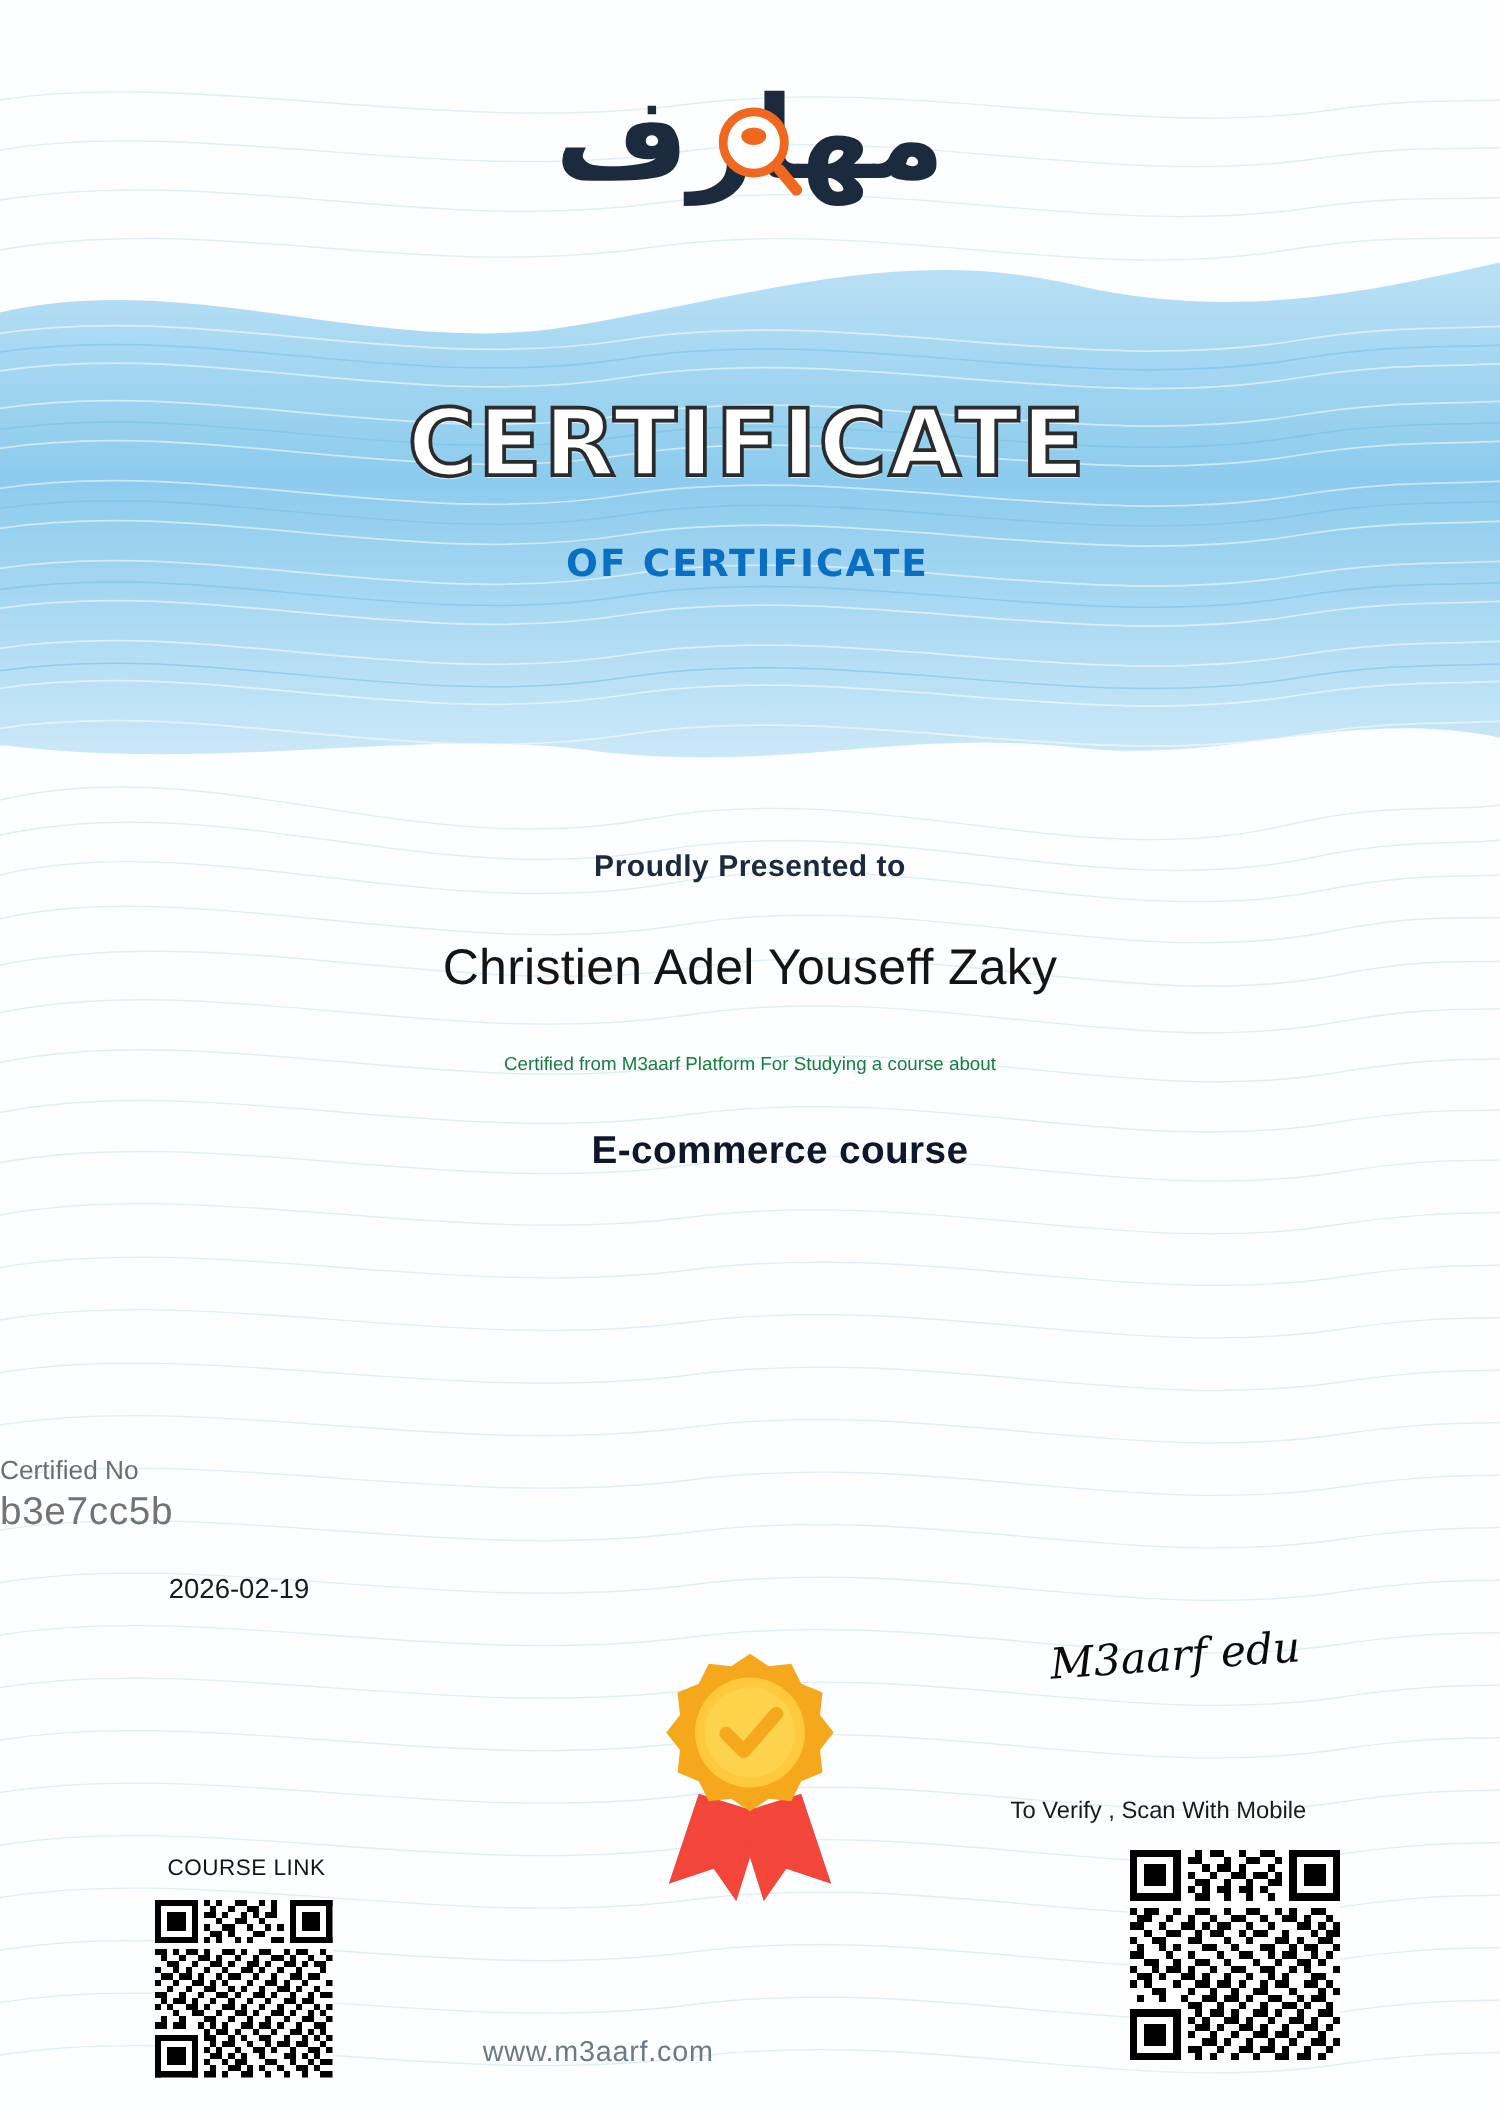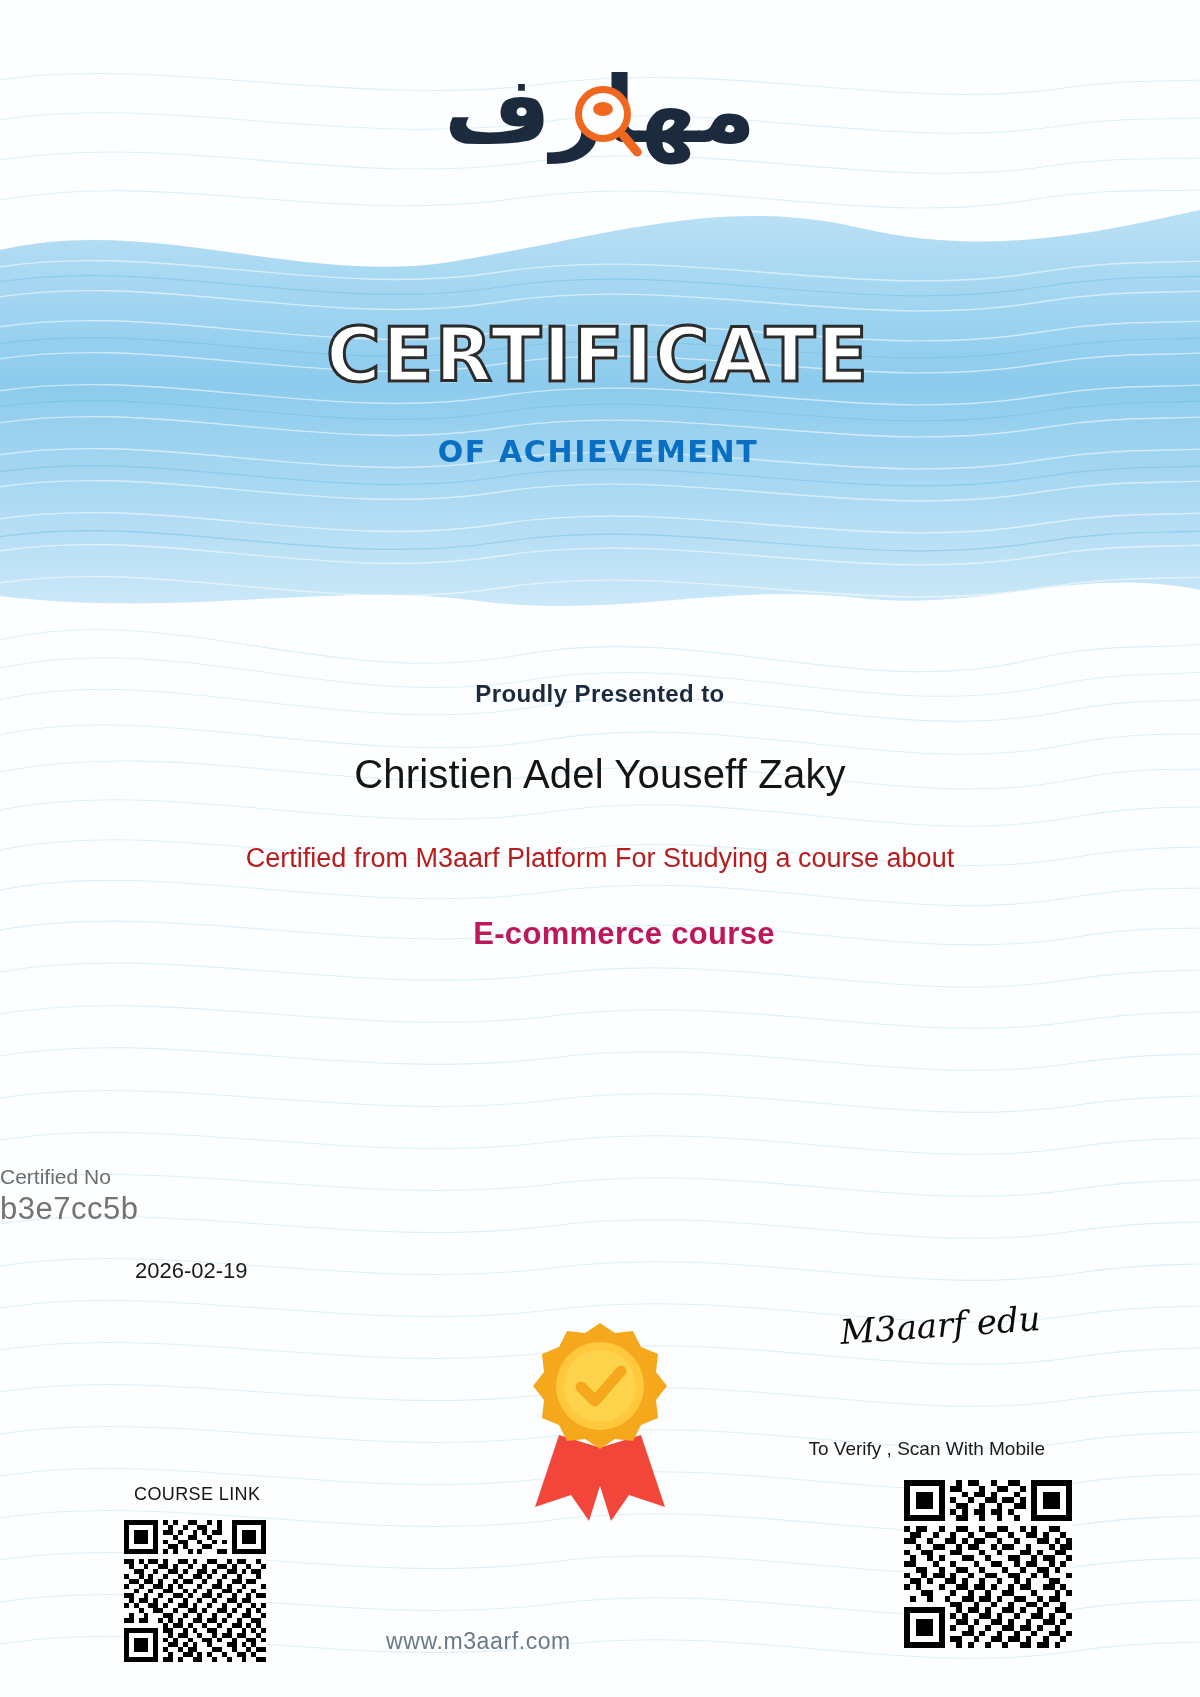--- a/index.html
+++ b/index.html
@@ -129,29 +129,29 @@
   }
   .recipient {
     margin-top: 44px;
     font-size: 40px;
     color: #141414;
     letter-spacing: 0.2px;
     font-weight: 400;
   }
   .certified-from {
     margin-top: 46px;
-    font-size: 27px;
-    color: #b91c1c;
+    font-size: 15px;
+    color: #15803d;
     font-weight: 400;
   }
   .course-name {
     margin-top: 42px;
     font-size: 31px;
     font-weight: bold;
-    color: #be185d;
+    color: #0f172a;
     letter-spacing: 0.3px;
     margin-left: 48px;
   }
 
   
   .cert-no-area {
     position: absolute;
     top: 1165px;
     left: 0;
     width: 1200px;
@@ -337,21 +337,21 @@
     <div class="logo-wrap">
       <div class="logo-text">مهارف</div>
       <div class="logo-glass">
         <div class="logo-glass-inner"></div>
       </div>
     </div>
   </div>
 
   <div class="title-area">
     <div class="cert-title">CERTIFICATE</div>
-    <div class="cert-subtitle">OF ACHIEVEMENT</div>
+    <div class="cert-subtitle">OF CERTIFICATE</div>
   </div>
 
   <div class="body-area">
     <div class="presented-to">Proudly Presented to</div>
     <div class="recipient">Christien Adel Youseff Zaky</div>
     <div class="certified-from">Certified from M3aarf Platform For Studying a course about</div>
     <div class="course-name">E-commerce course</div>
   </div>
 
   <div class="cert-no-area">

